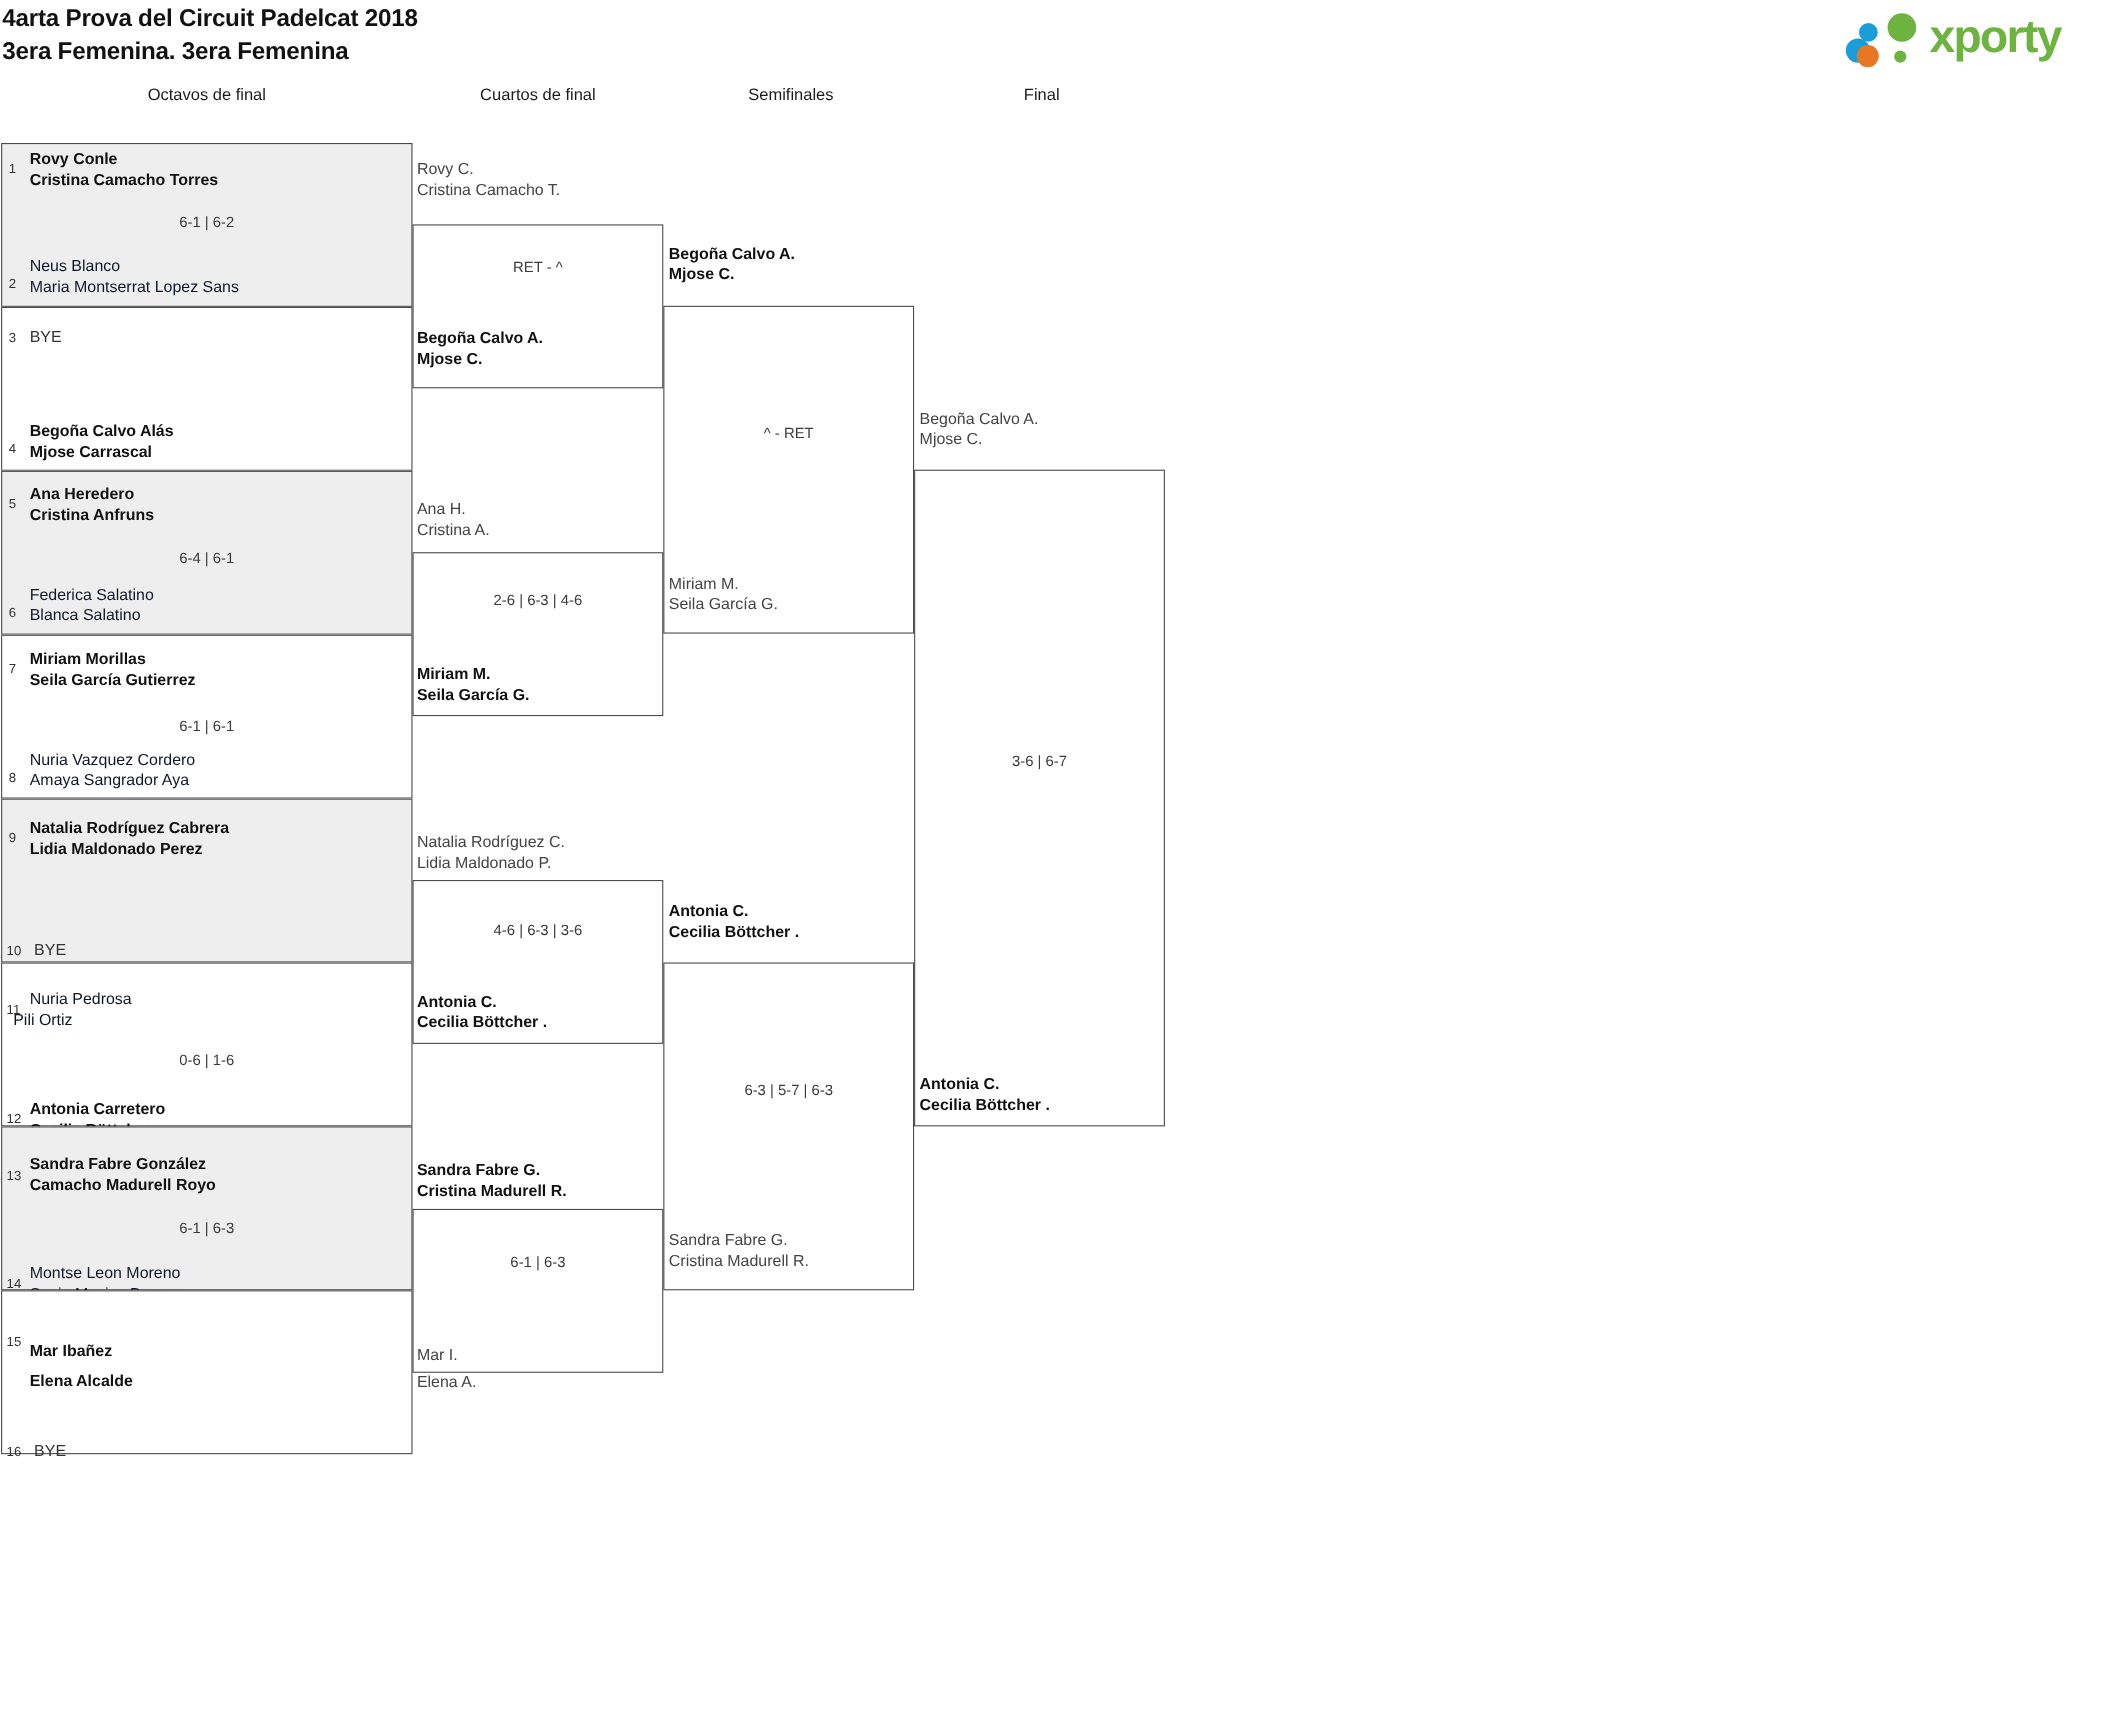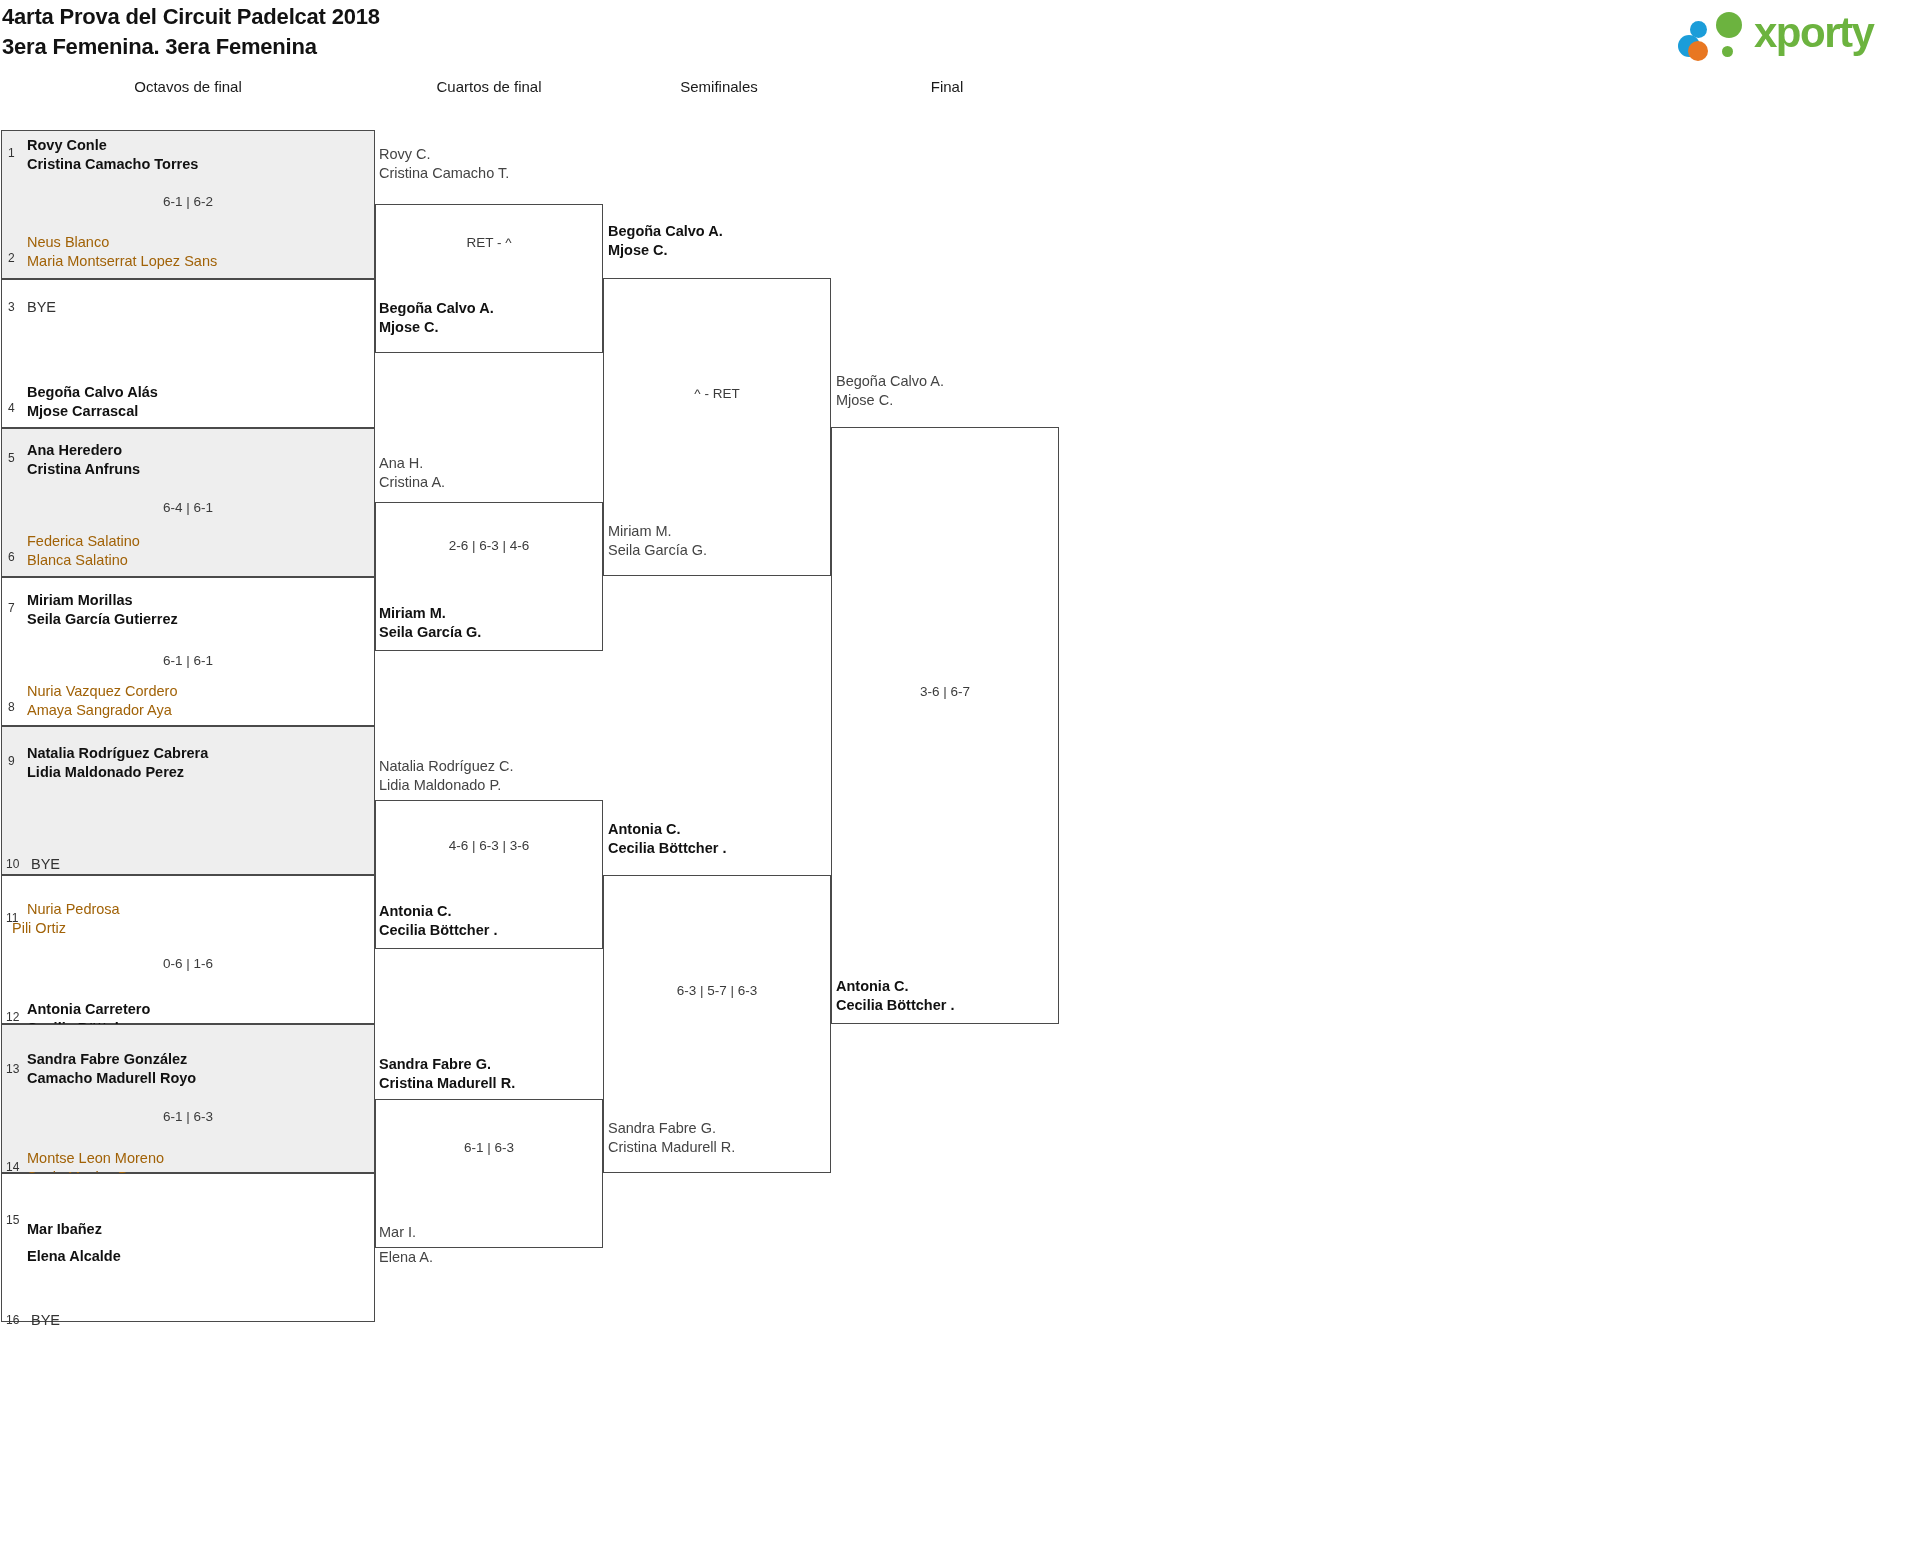--- a/index.html
+++ b/index.html
@@ -84,21 +84,21 @@
     font-size: 12px;
     color: #333333;
     text-align: left;
     white-space: nowrap;
   }
   .team {
     position: absolute;
     font-size: 14.5px;
     line-height: 19px;
     white-space: nowrap;
-    color: #a16207;
+    color: #0f172a;
   }
   .team.win { font-weight: bold; color: #111111; }
   .team.bye { font-size: 14.5px; color: #333333; }
 
   .score {
     position: absolute;
     font-size: 13.5px;
     color: #3b3b3b;
     white-space: nowrap;
     text-align: center;

